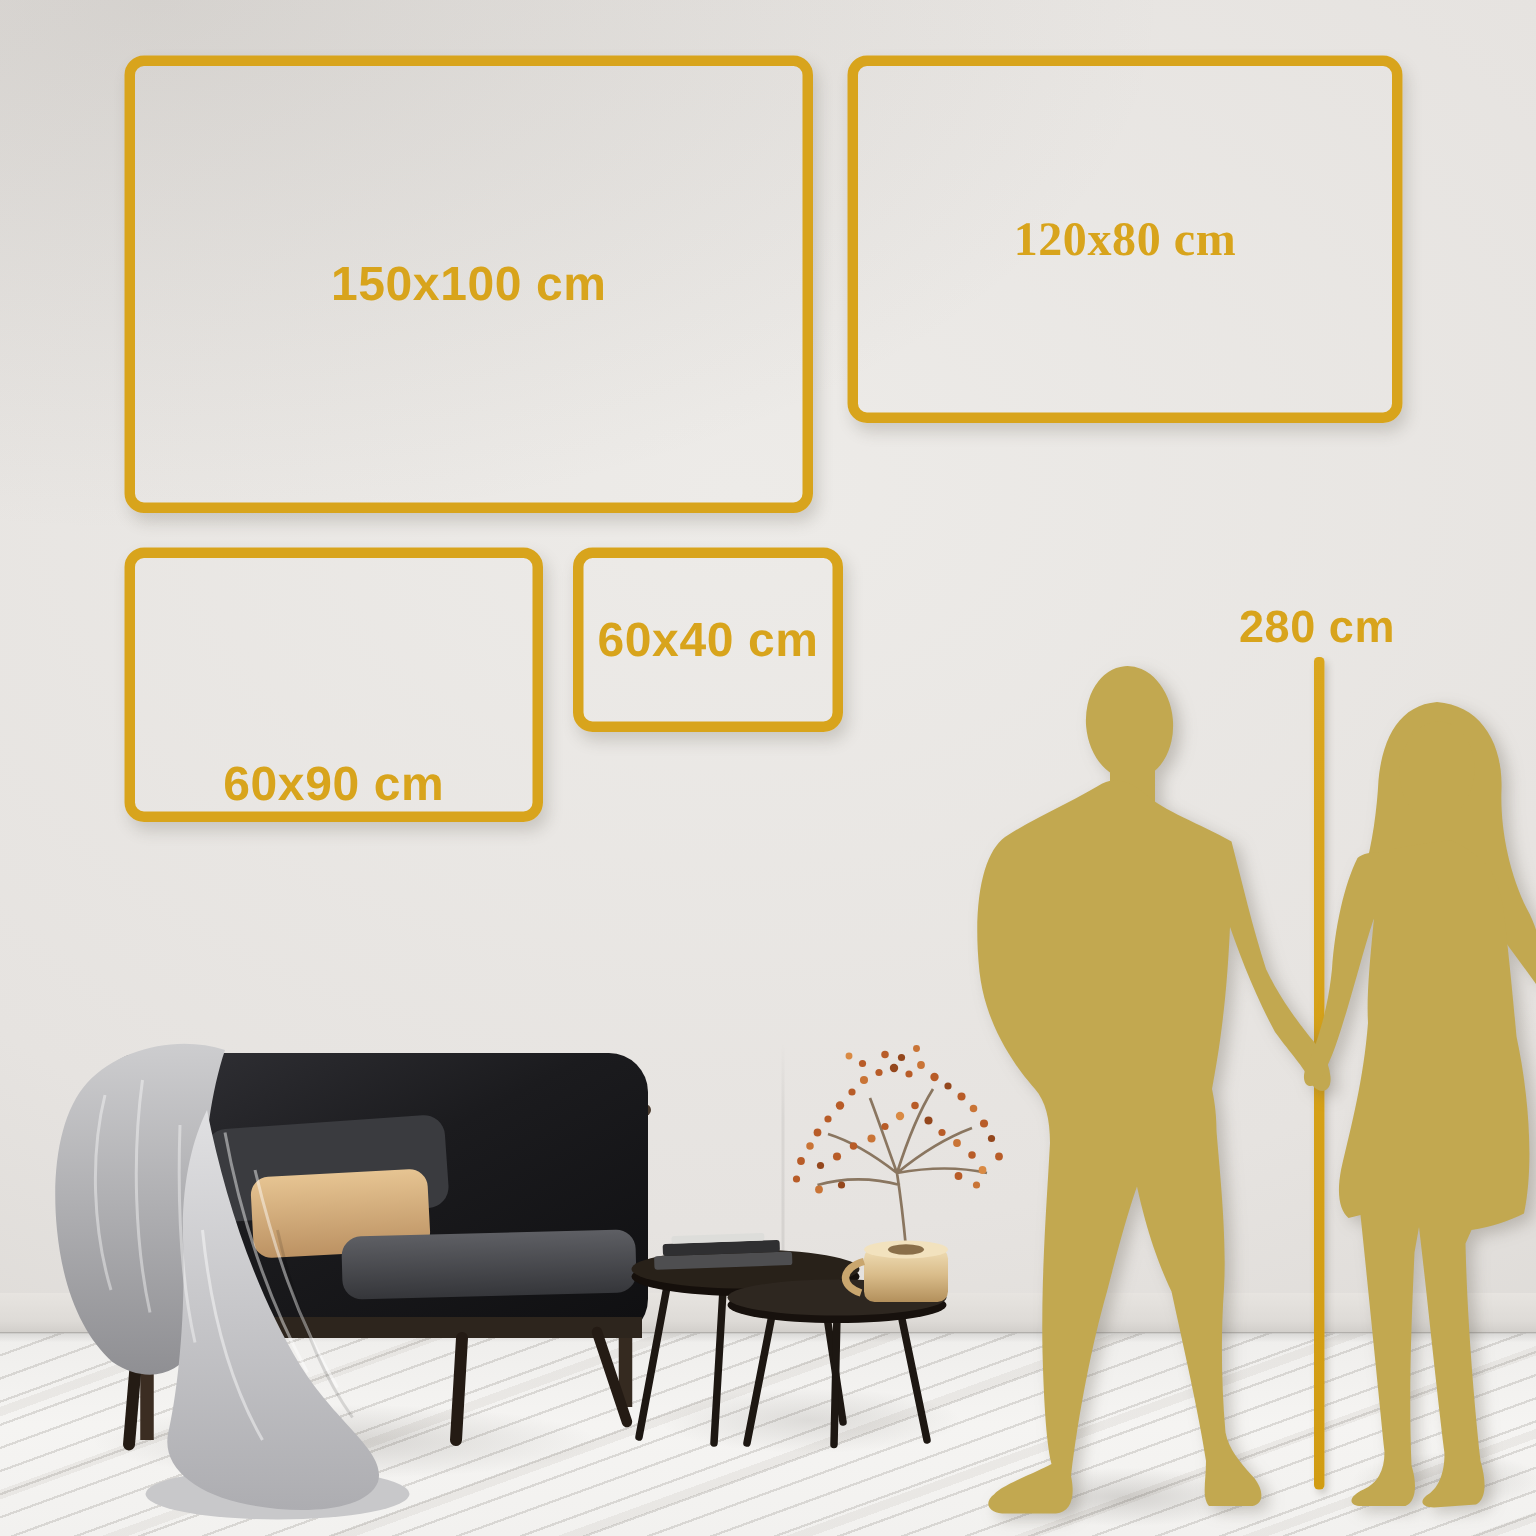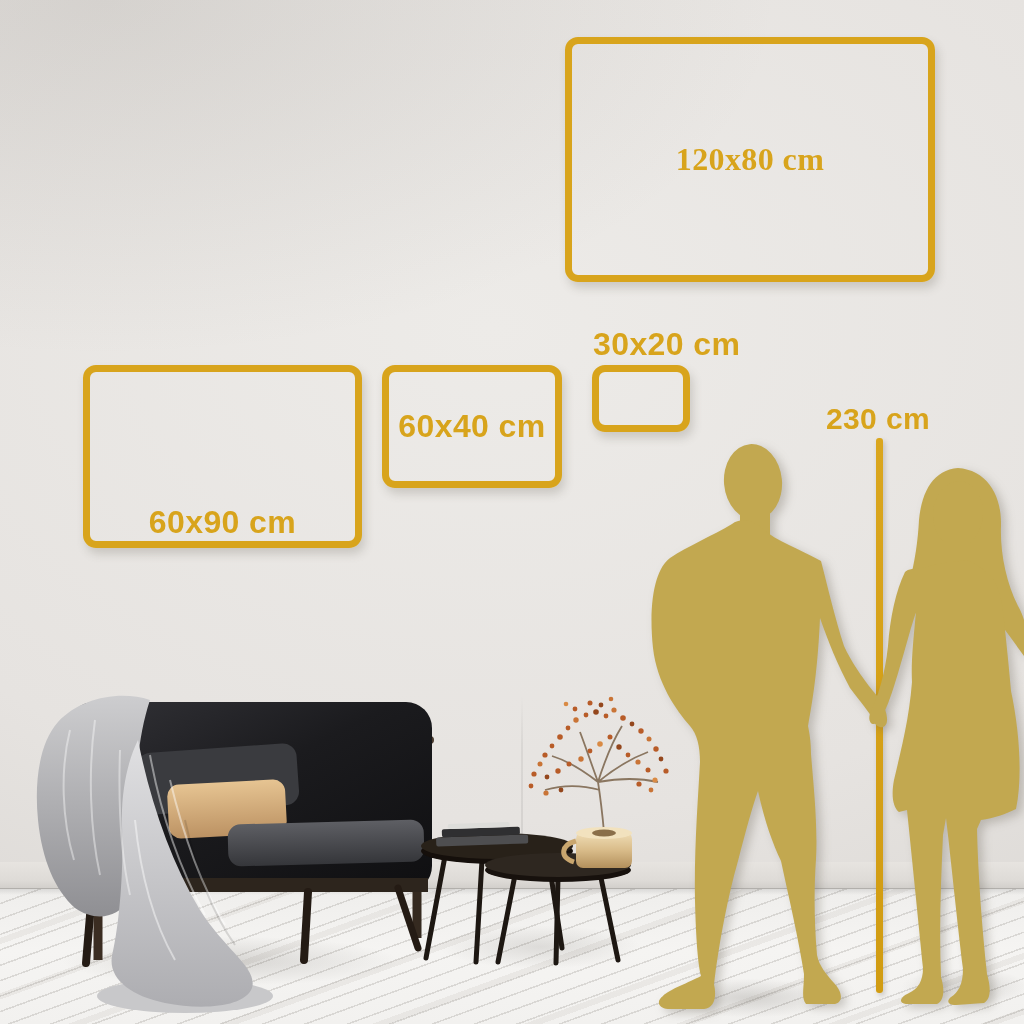--- a/index.html
+++ b/index.html
@@ -85,35 +85,35 @@
 <body>
 
 <div id="stage">
 
   <div class="wall"></div>
   <div class="wall-seam"></div>
   <div class="baseboard"></div>
   <div class="floor"></div>
   <div class="floor-contact"></div>
 
+  <div class="frame f-150x100">
+    <span class="frame-label">150x100 cm</span>
+  </div>
   <div class="frame f-120x80">
     <span class="frame-label">120x80 cm</span>
   </div>
   <div class="frame f-60x90">
     <span class="frame-label">60x90 cm</span>
   </div>
   <div class="frame f-60x40">
     <span class="frame-label">60x40 cm</span>
   </div>
-  <div class="frame f-30x20">
-    <span class="frame-label label-above">30x20 cm</span>
-  </div>
 
   <div>
-    <div class="height-label">230 cm</div>
+    <div class="height-label">280 cm</div>
     <div class="height-line"></div>
   </div>
 
   <div class="floor-shadow shadow-sofa"></div>
   <div class="floor-shadow shadow-tables"></div>
   <div class="floor-shadow shadow-man"></div>
   <div class="floor-shadow shadow-woman"></div>
 
   <svg class="furniture-svg" viewBox="0 0 700 364">
     <defs>

